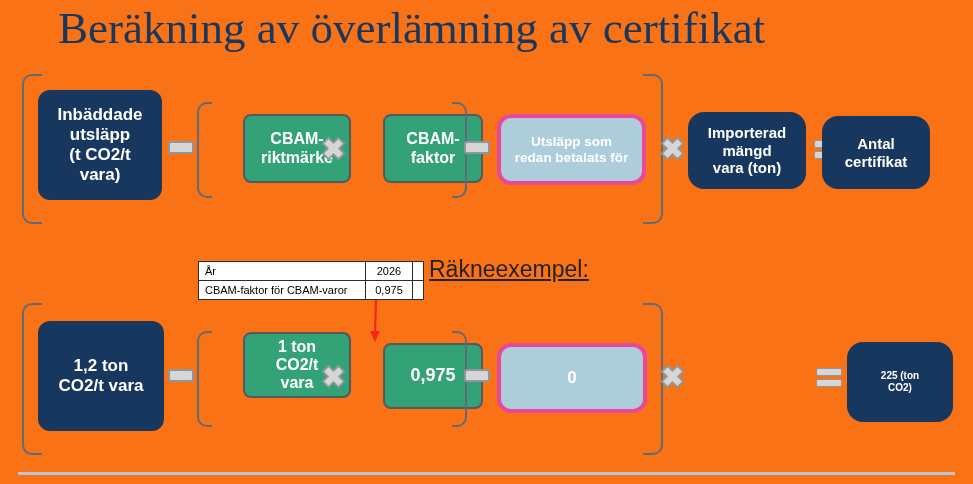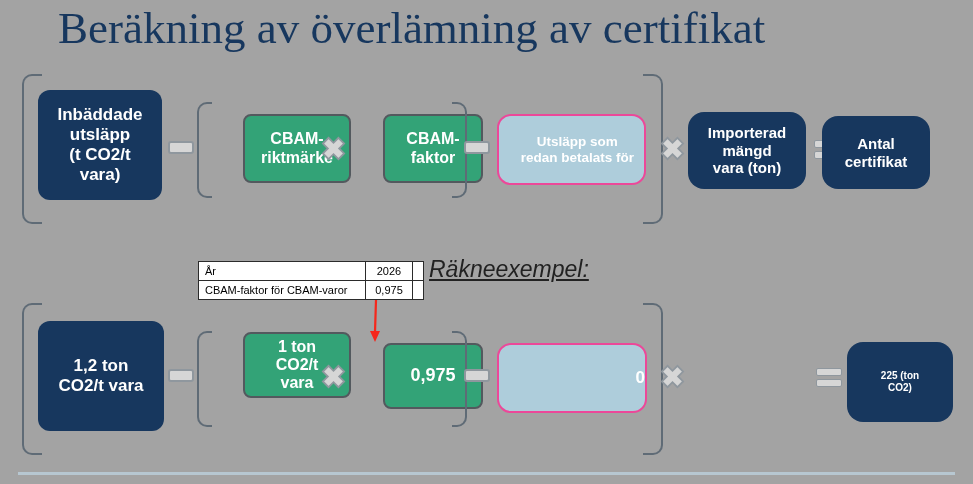--- a/index.html
+++ b/index.html
@@ -1,35 +1,35 @@
 <!DOCTYPE html>
 <html><head>
 <meta charset="utf-8">
 <style>
   html,body { margin:0; padding:0; background:#ffffff; }
   .slide {
-    position:relative; width:973px; height:484px; background:#a3a3a3;
+    position:relative; width:973px; height:484px; background:#f97316;
     font-family:"Liberation Sans", sans-serif; overflow:hidden;
   }
   .title {
     position:absolute; left:58px; top:2px; margin:0;
     font-family:"Liberation Serif", serif; font-weight:400;
     font-size:45px; color:#17375E; white-space:nowrap;
   }
   
   .box {
     position:absolute; display:flex; align-items:center; justify-content:center;
     text-align:center; font-weight:700; color:#ffffff; line-height:1.18;
     box-sizing:border-box;
   }
   .box span { white-space:pre-line; }
   .navy  { background:#17375E; border-radius:12px; }
   .navy.sq { border-radius:16px; }
   .green { background:#33A377; border:2px solid #53595E; border-radius:8px;margin-left:34px; }
-  .lblue { background:#AECDDB; border:2px solid #ec4899; border-radius:14px;justify-content:flex-end; }
+  .lblue { background:#AECDDB; border:4px solid #ec4899; border-radius:14px; }
   
   .bracket { position:absolute; box-sizing:border-box; }
   .b-open  { border-left:2.5px solid #5F6B76; border-top:2.5px solid #5F6B76;
              border-bottom:2.5px solid #5F6B76; border-radius:10px 0 0 10px; }
   .b-close { border-right:2.5px solid #5F6B76; border-top:2.5px solid #5F6B76;
              border-bottom:2.5px solid #5F6B76; border-radius:0 10px 10px 0; }
   
   .op-minus {
     position:absolute; width:26px; height:13px; box-sizing:border-box;
     background:#D6D6D6; border:2px solid #8F979E; border-radius:3px;
@@ -44,21 +44,21 @@
   .ftable {
     position:absolute; left:198px; top:261px; border-collapse:collapse;
     font-size:11px; color:#000; background:#fff;
   }
   .ftable td { border:1.2px solid #2b2b2b; padding:1px 6px; height:16px; }
   .ftable tr.hdr td { font-weight:400; }
   .ftable td.num { text-align:center; padding:1px 3px; }
   .ftable td.sliver { padding:0; width:10px; }
   
   .example-heading {
-    position:absolute; left:429px; top:256px; font-size:23px; font-style:italic;
+    position:absolute; left:429px; top:256px; font-size:23px; 
     text-decoration:underline; color:#222222; font-weight:400;
   }
   .arrow { position:absolute; }
   .divider { position:absolute; left:18px; top:472px; width:937px; height:3px;
              background:#B7C7D1; }
 </style>
 </head>
 <body>
 
 <div class="slide">

